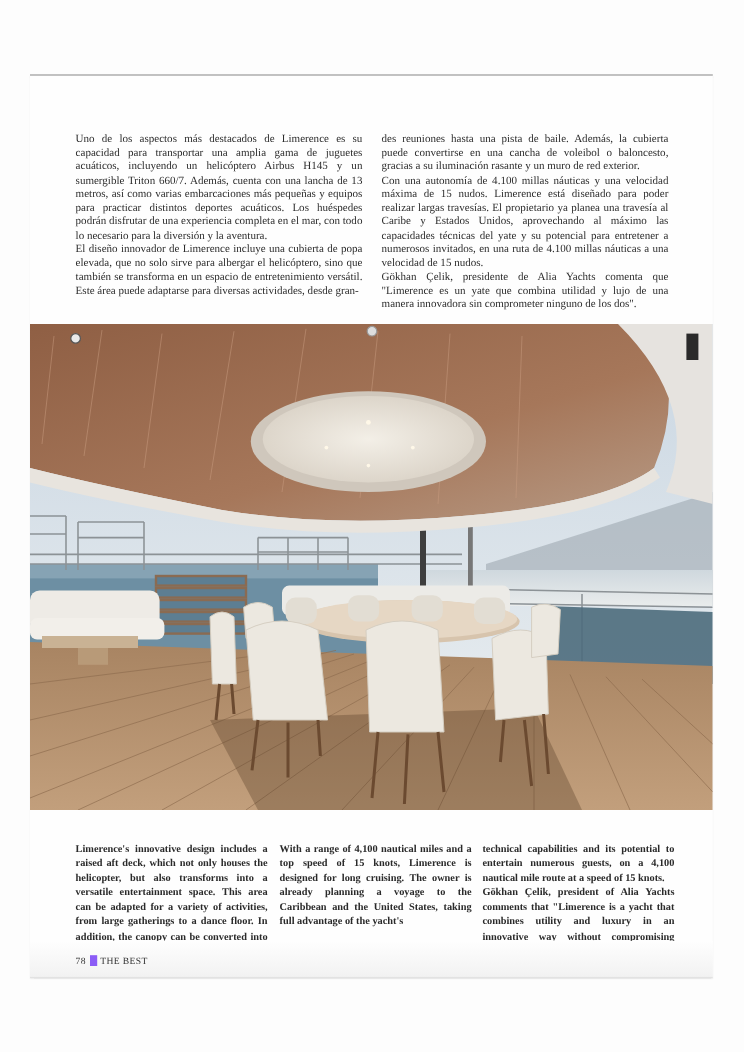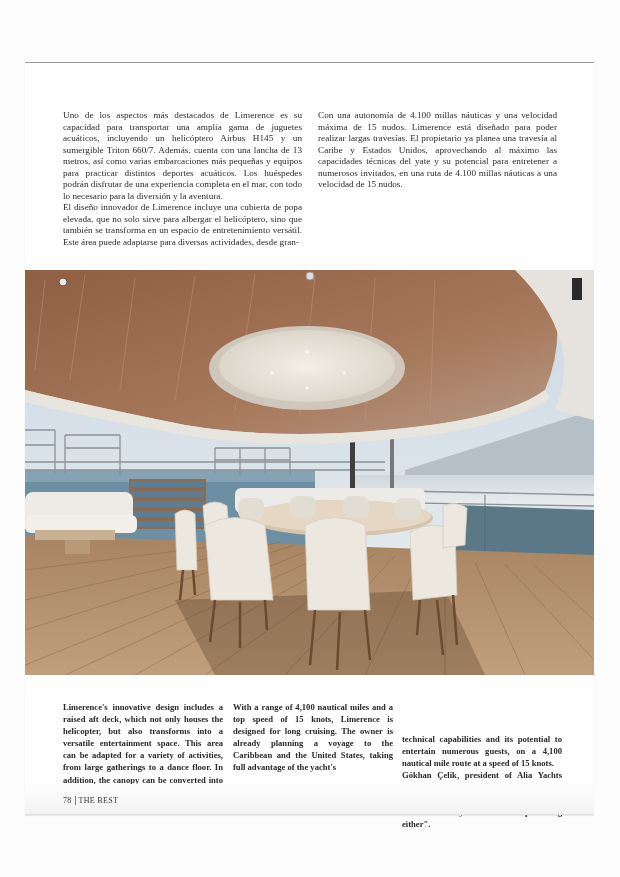--- a/index.html
+++ b/index.html
@@ -14,38 +14,40 @@
             font-size:9.2px; line-height:11.5px; text-align:justify; color:#2c2c2c; }
   .col-es p { margin:0; }
   .col-es.left { left:38px; }
   .col-es.right { left:293px; }
   .photo { position:absolute; left:0; top:207px; width:569px; height:405px; overflow:hidden; }
   .col-en { position:absolute; top:638px; width:160px; font-family:"Liberation Serif",serif;
             font-weight:bold; font-size:8.6px; line-height:12.1px; text-align:justify; color:#2a2a2a; }
   .col-en p { margin:0; }
   .col-en.c1 { left:38px; }
   .col-en.c2 { left:208px; }
-  .col-en.c3 { left:377px;margin-top:32px; }
+  .col-en.c3 { left:377px; }
   .folio { position:absolute; left:38px; top:733px; font-family:"Liberation Serif",serif;
            font-size:8px; color:#333; z-index:2; letter-spacing:0.3px; }
-  .folio .num { padding-right:3px; border-right:1px solid #8b5cf6; }
+  .folio .num { padding-right:3px; border-right:6px solid #8b5cf6; }
   .folio .mag { padding-left:3px; font-weight:normal; }
 </style>
 </head>
 <body>
 
 <div class="page">
 
   <div class="col-es left">
     <p>Uno de los aspectos más destacados de Limerence es su capacidad para transportar una amplia gama de juguetes acuáticos, incluyendo un helicóptero Airbus H145 y un sumergible Triton 660/7. Además, cuenta con una lancha de 13 metros, así como varias embarcaciones más pequeñas y equipos para practicar distintos deportes acuáticos. Los huéspedes podrán disfrutar de una experiencia completa en el mar, con todo lo necesario para la diversión y la aventura.</p>
     <p>El diseño innovador de Limerence incluye una cubierta de popa elevada, que no solo sirve para albergar el helicóptero, sino que también se transforma en un espacio de entretenimiento versátil. Este área puede adaptarse para diversas actividades, desde gran-</p>
   </div>
 
   <div class="col-es right">
+    <p>des reuniones hasta una pista de baile. Además, la cubierta puede convertirse en una cancha de voleibol o baloncesto, gracias a su iluminación rasante y un muro de red exterior.</p>
     <p>Con una autonomía de 4.100 millas náuticas y una velocidad máxima de 15 nudos. Limerence está diseñado para poder realizar largas travesías. El propietario ya planea una travesía al Caribe y Estados Unidos, aprovechando al máximo las capacidades técnicas del yate y su potencial para entretener a numerosos invitados, en una ruta de 4.100 millas náuticas a una velocidad de 15 nudos.</p>
+    <p>Gökhan Çelik, presidente de Alia Yachts comenta que "Limerence es un yate que combina utilidad y lujo de una manera innovadora sin comprometer ninguno de los dos".</p>
   </div>
 
   <div class="photo" role="img" aria-label="Yacht aft deck with round dining table, eight white upholstered chairs, teak deck, wooden ceiling with circular recessed panel, sea and mountains in background">
     <svg width="569" height="405" viewBox="0 0 569 405" xmlns="http://www.w3.org/2000/svg">
       <defs>
         <linearGradient id="sky" x1="0" y1="0" x2="0" y2="1">
           <stop offset="0" stop-color="#c9d6e2"></stop>
           <stop offset="1" stop-color="#eef1f2"></stop>
         </linearGradient>
         <linearGradient id="wood" x1="0" y1="0" x2="1" y2="1">

